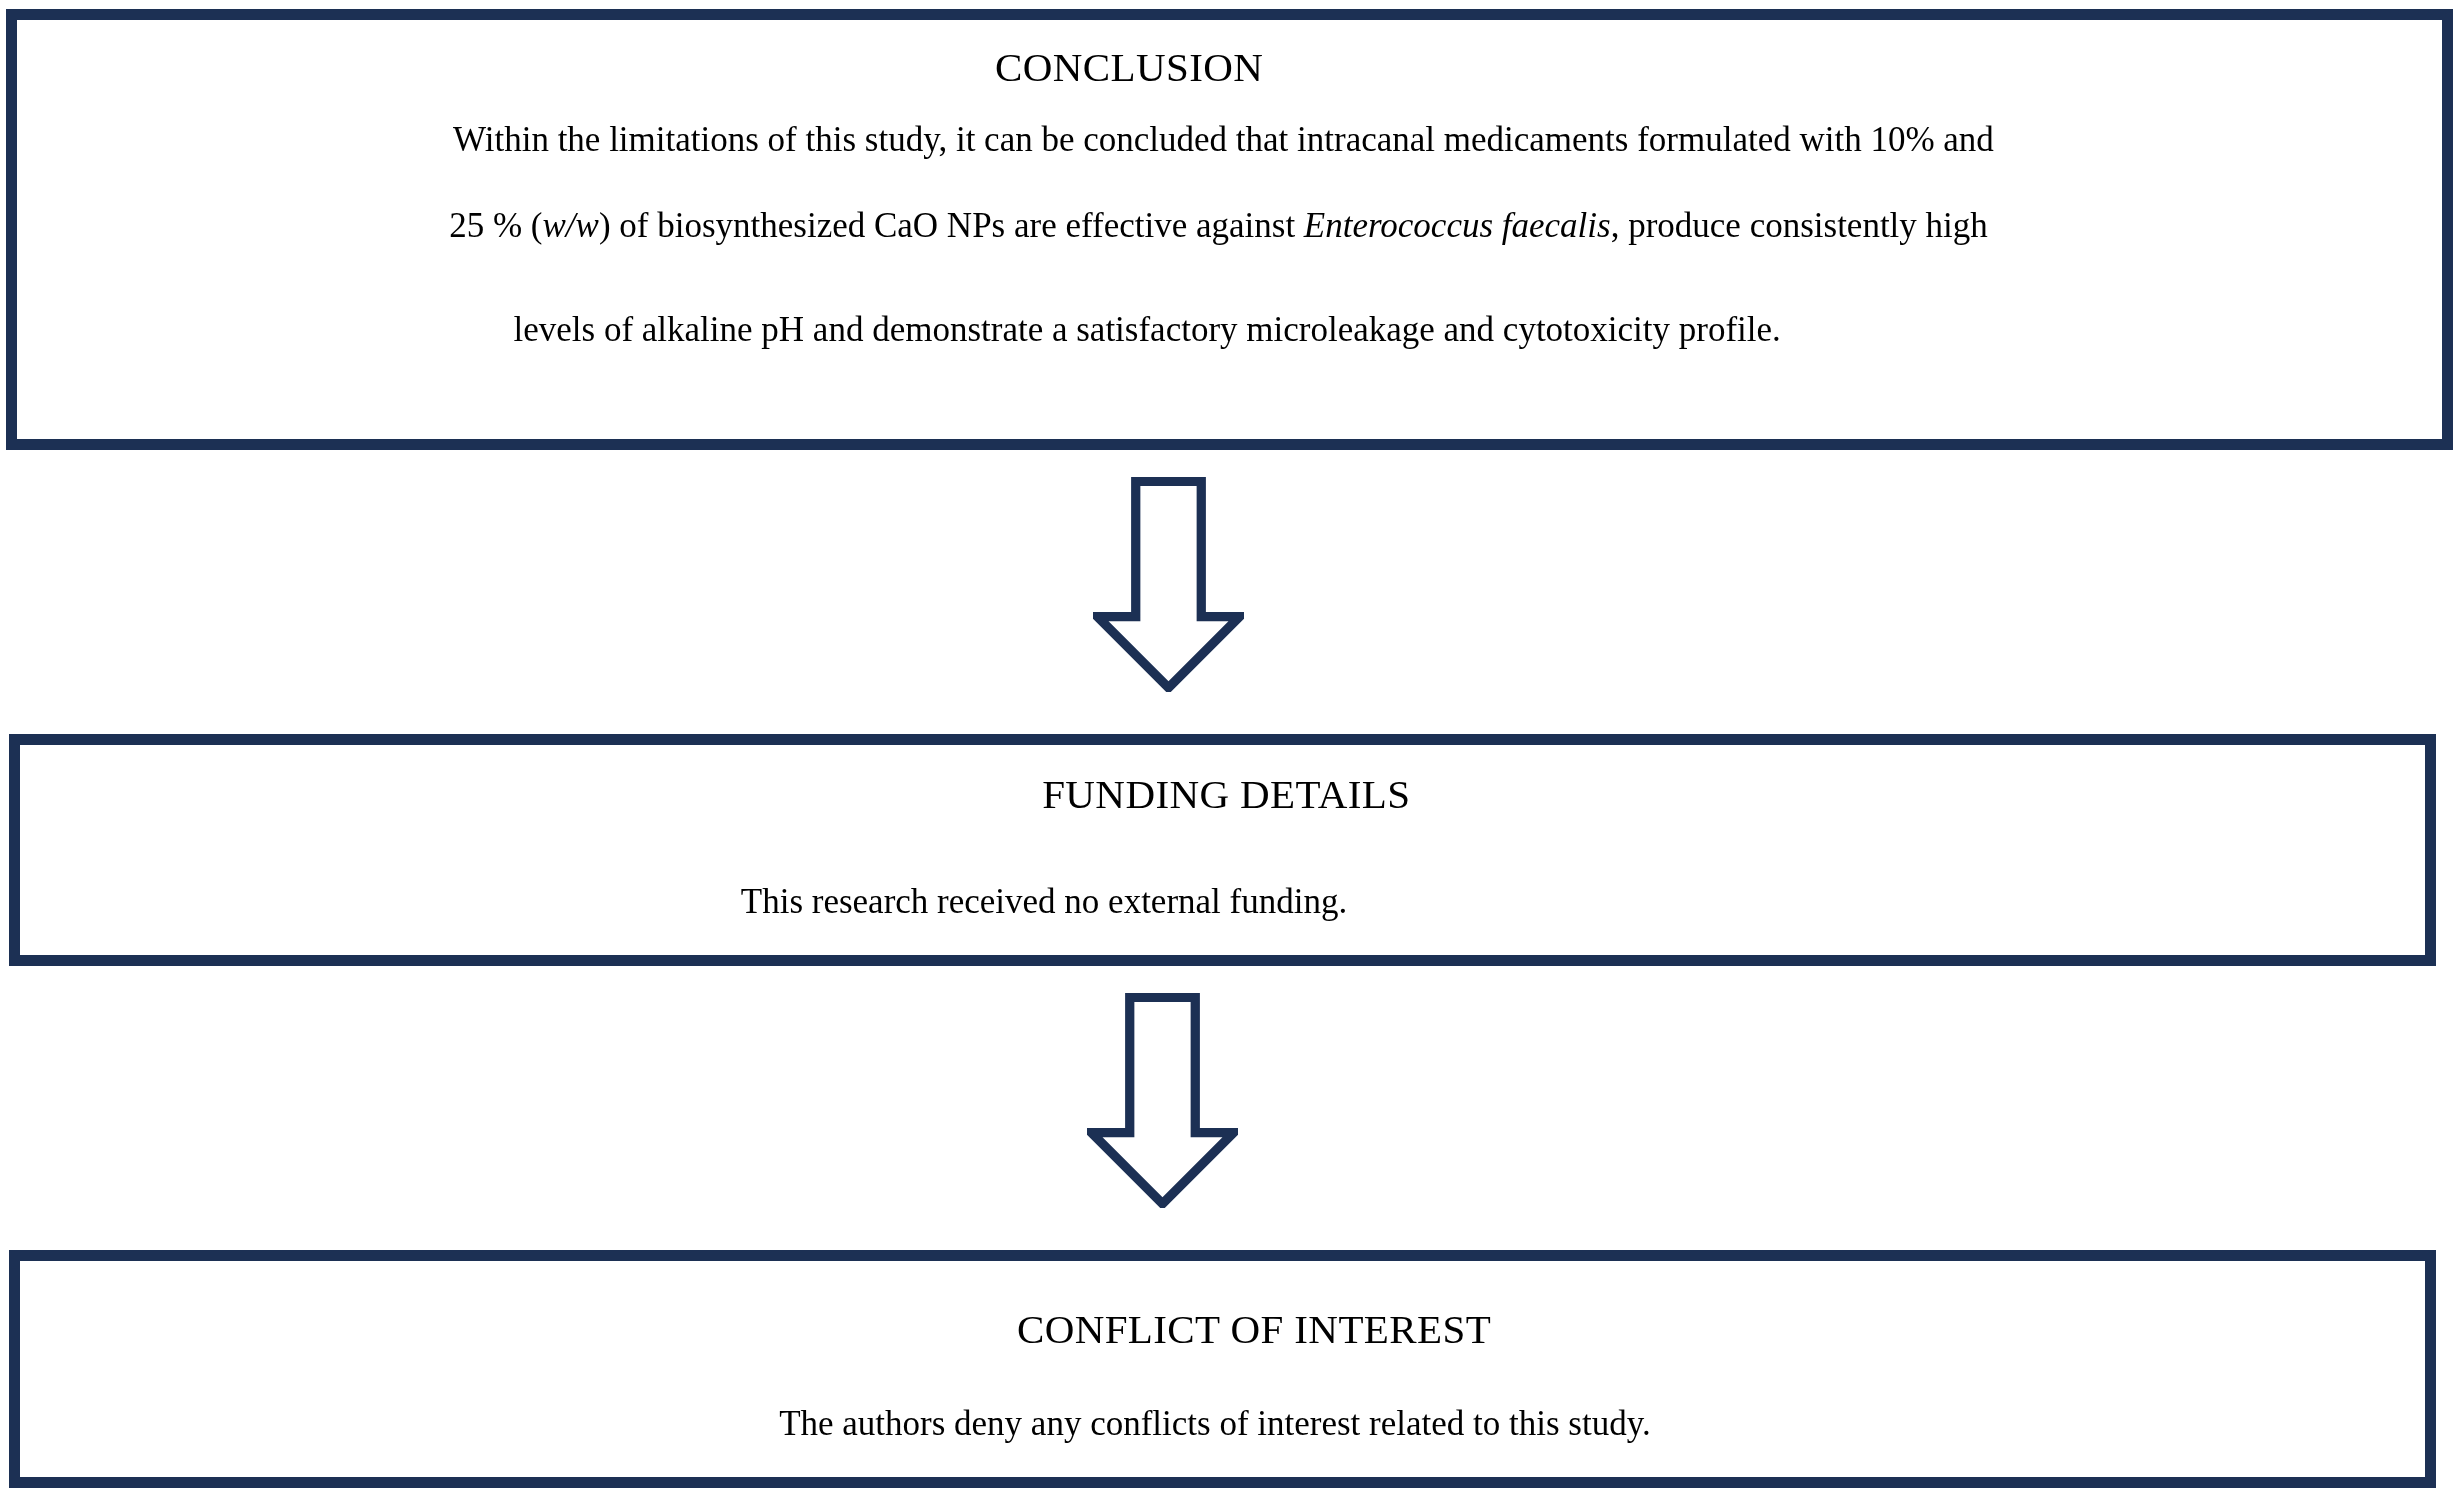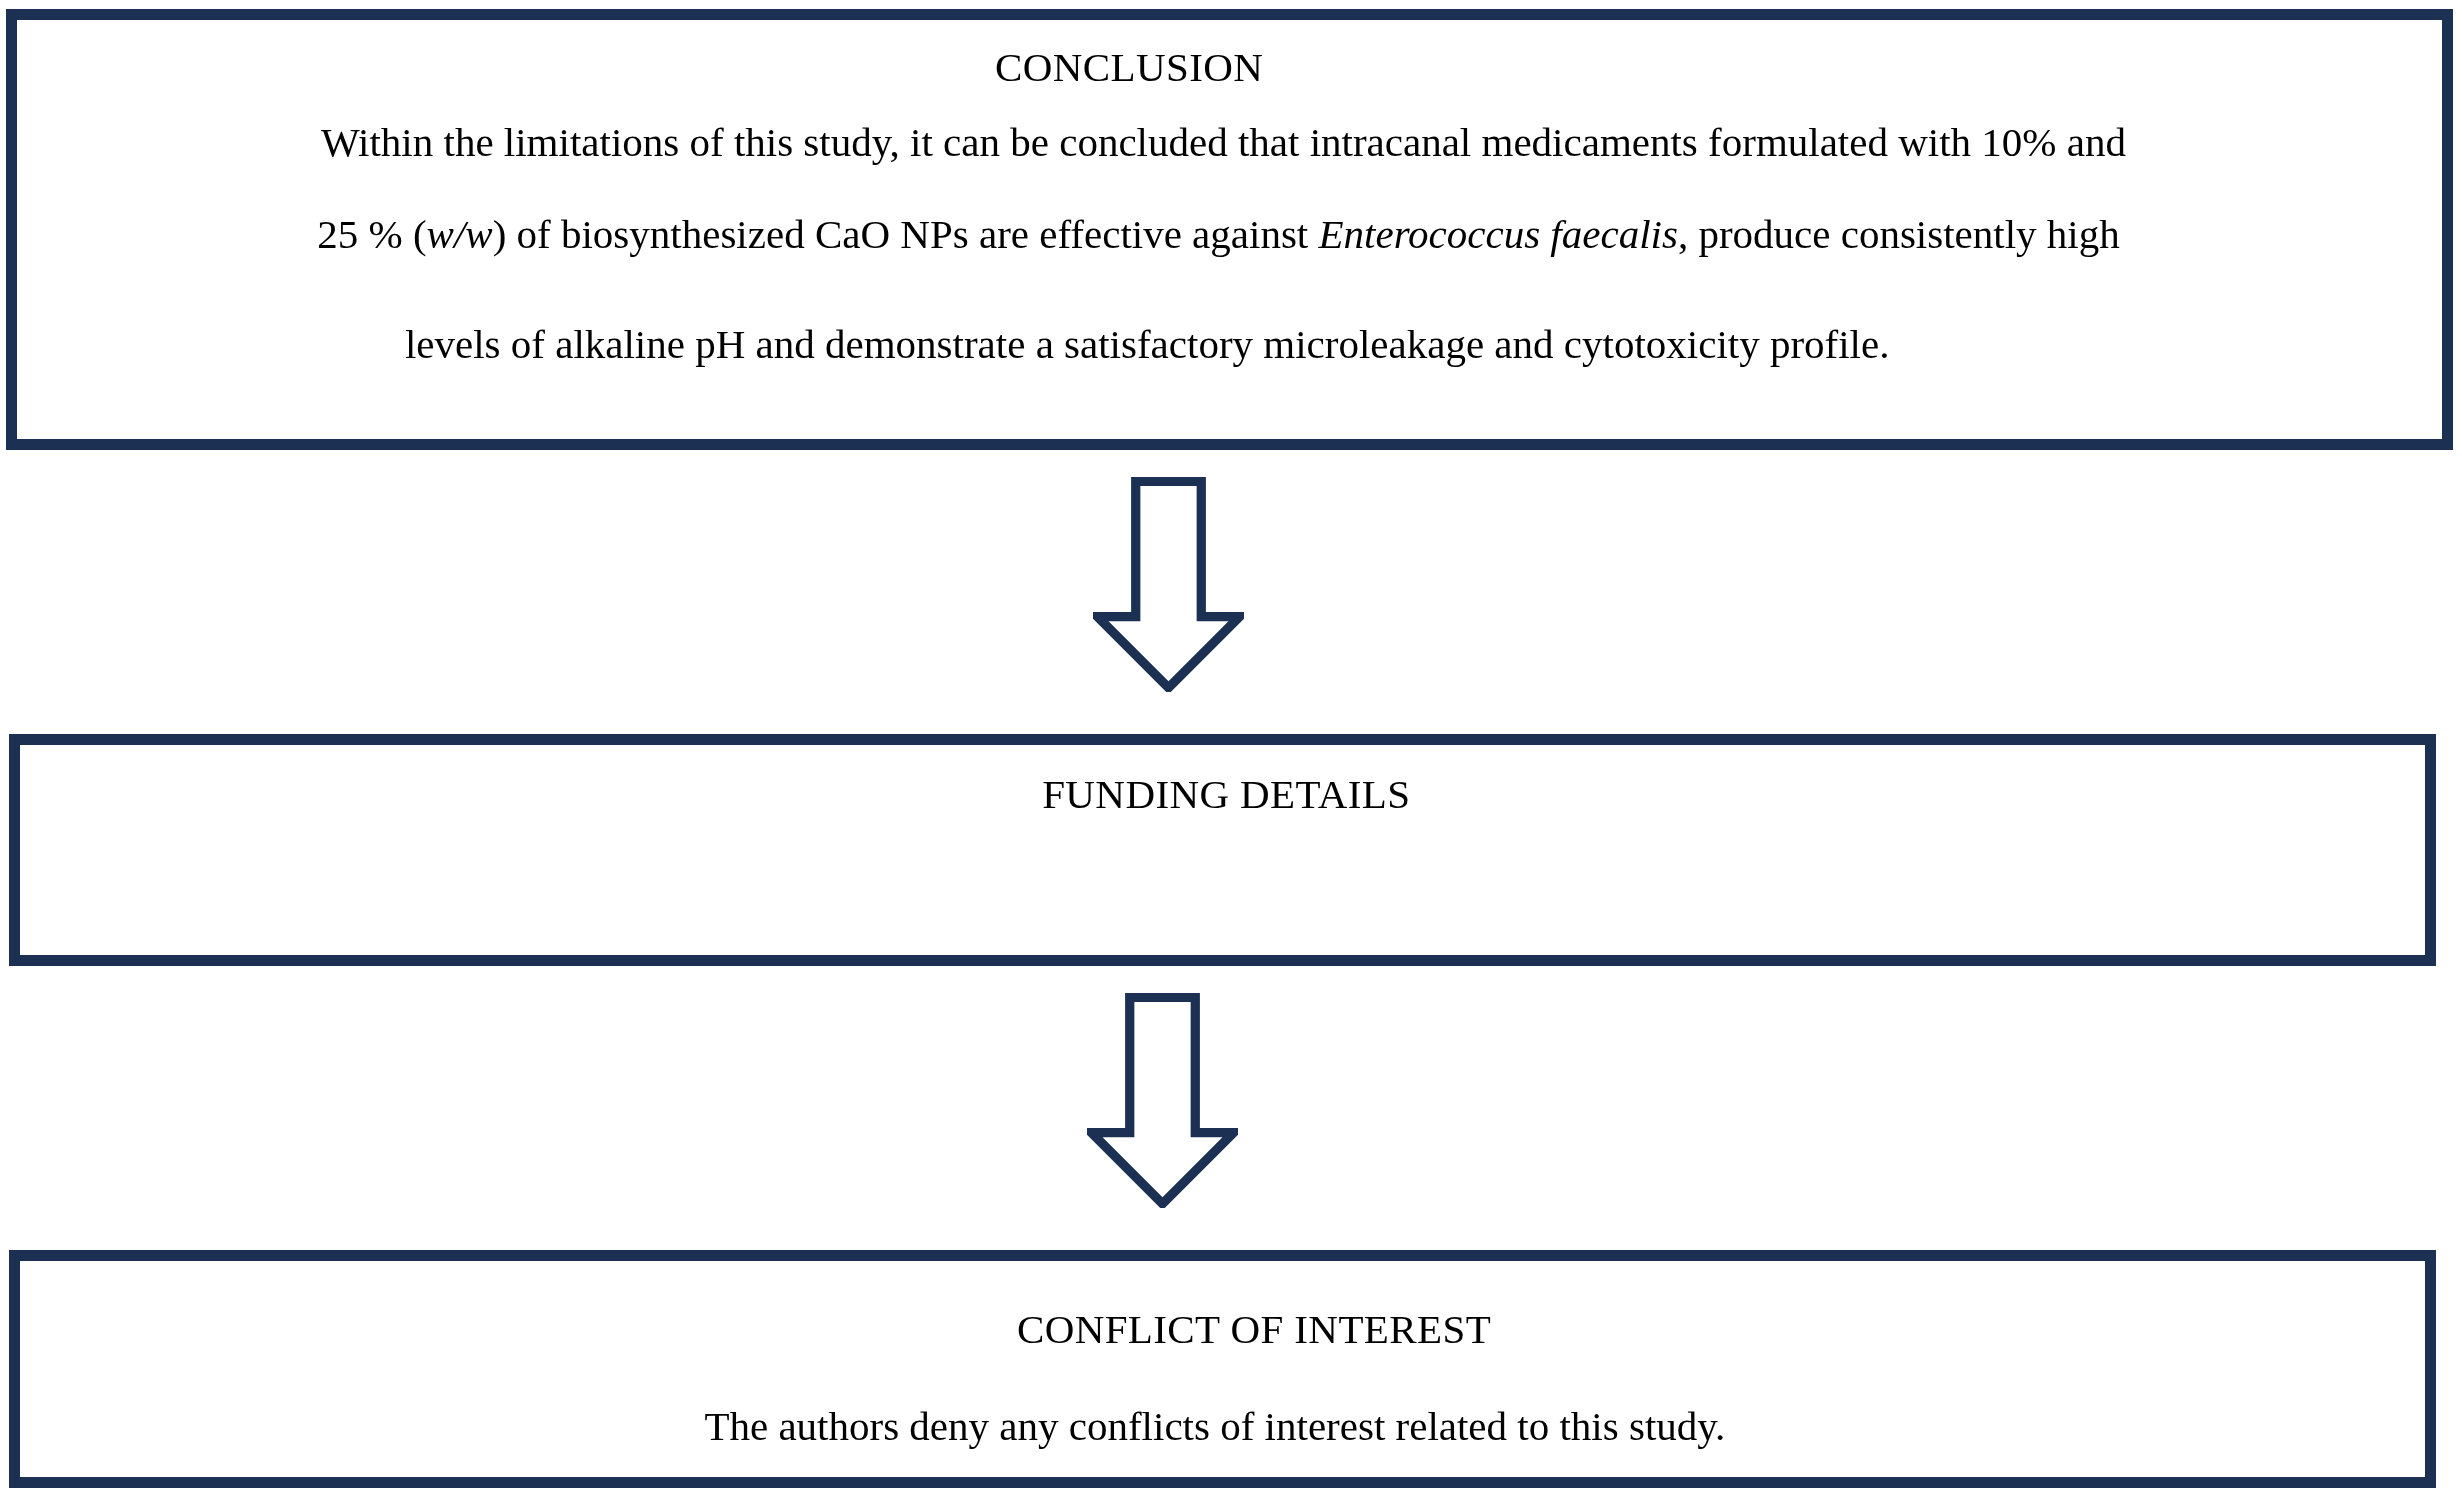--- a/index.html
+++ b/index.html
@@ -62,21 +62,21 @@
   .box-heading {
     font-size: 41px;
     line-height: 1.0;
     letter-spacing: 0.4px;
     white-space: nowrap;
     font-weight: 400;
     text-align: center;
   }
 
   .body-line {
-    font-size: 41px;
+    font-size: 35px;
     line-height: 1.0;
     white-space: nowrap;
     font-weight: 400;
     text-align: center;
   }
 
   .body-line i, .body-line em {
     font-style: italic;
   }
 
@@ -151,20 +151,21 @@
   </section>
 
   <div class="flow-arrow" id="arrow-1">
     <svg viewBox="0 0 212 302" preserveAspectRatio="none" aria-hidden="true">
       <path d="M 60 6 L 152 6 L 152 196 L 206 196 L 106 296 L 6 196 L 60 196 Z" fill="#ffffff" stroke="#1C3054" stroke-width="13" stroke-linejoin="miter"></path>
     </svg>
   </div>
 
   <section class="flow-box" id="box-funding" style="border-color: rgb(28, 48, 84); gap: 42px;">
     <div class="box-heading" id="funding-heading">FUNDING DETAILS</div>
+    <div class="body-line" id="funding-body"><span>This research received no external funding.</span></div>
   </section>
 
   <div class="flow-arrow" id="arrow-2">
     <svg viewBox="0 0 212 302" preserveAspectRatio="none" aria-hidden="true">
       <path d="M 60 6 L 152 6 L 152 196 L 206 196 L 106 296 L 6 196 L 60 196 Z" fill="#ffffff" stroke="#1C3054" stroke-width="13" stroke-linejoin="miter"></path>
     </svg>
   </div>
 
   <section class="flow-box" id="box-conflict" style="border-color: rgb(28, 48, 84);">
     <div class="box-heading" id="conflict-heading">CONFLICT OF INTEREST</div>

